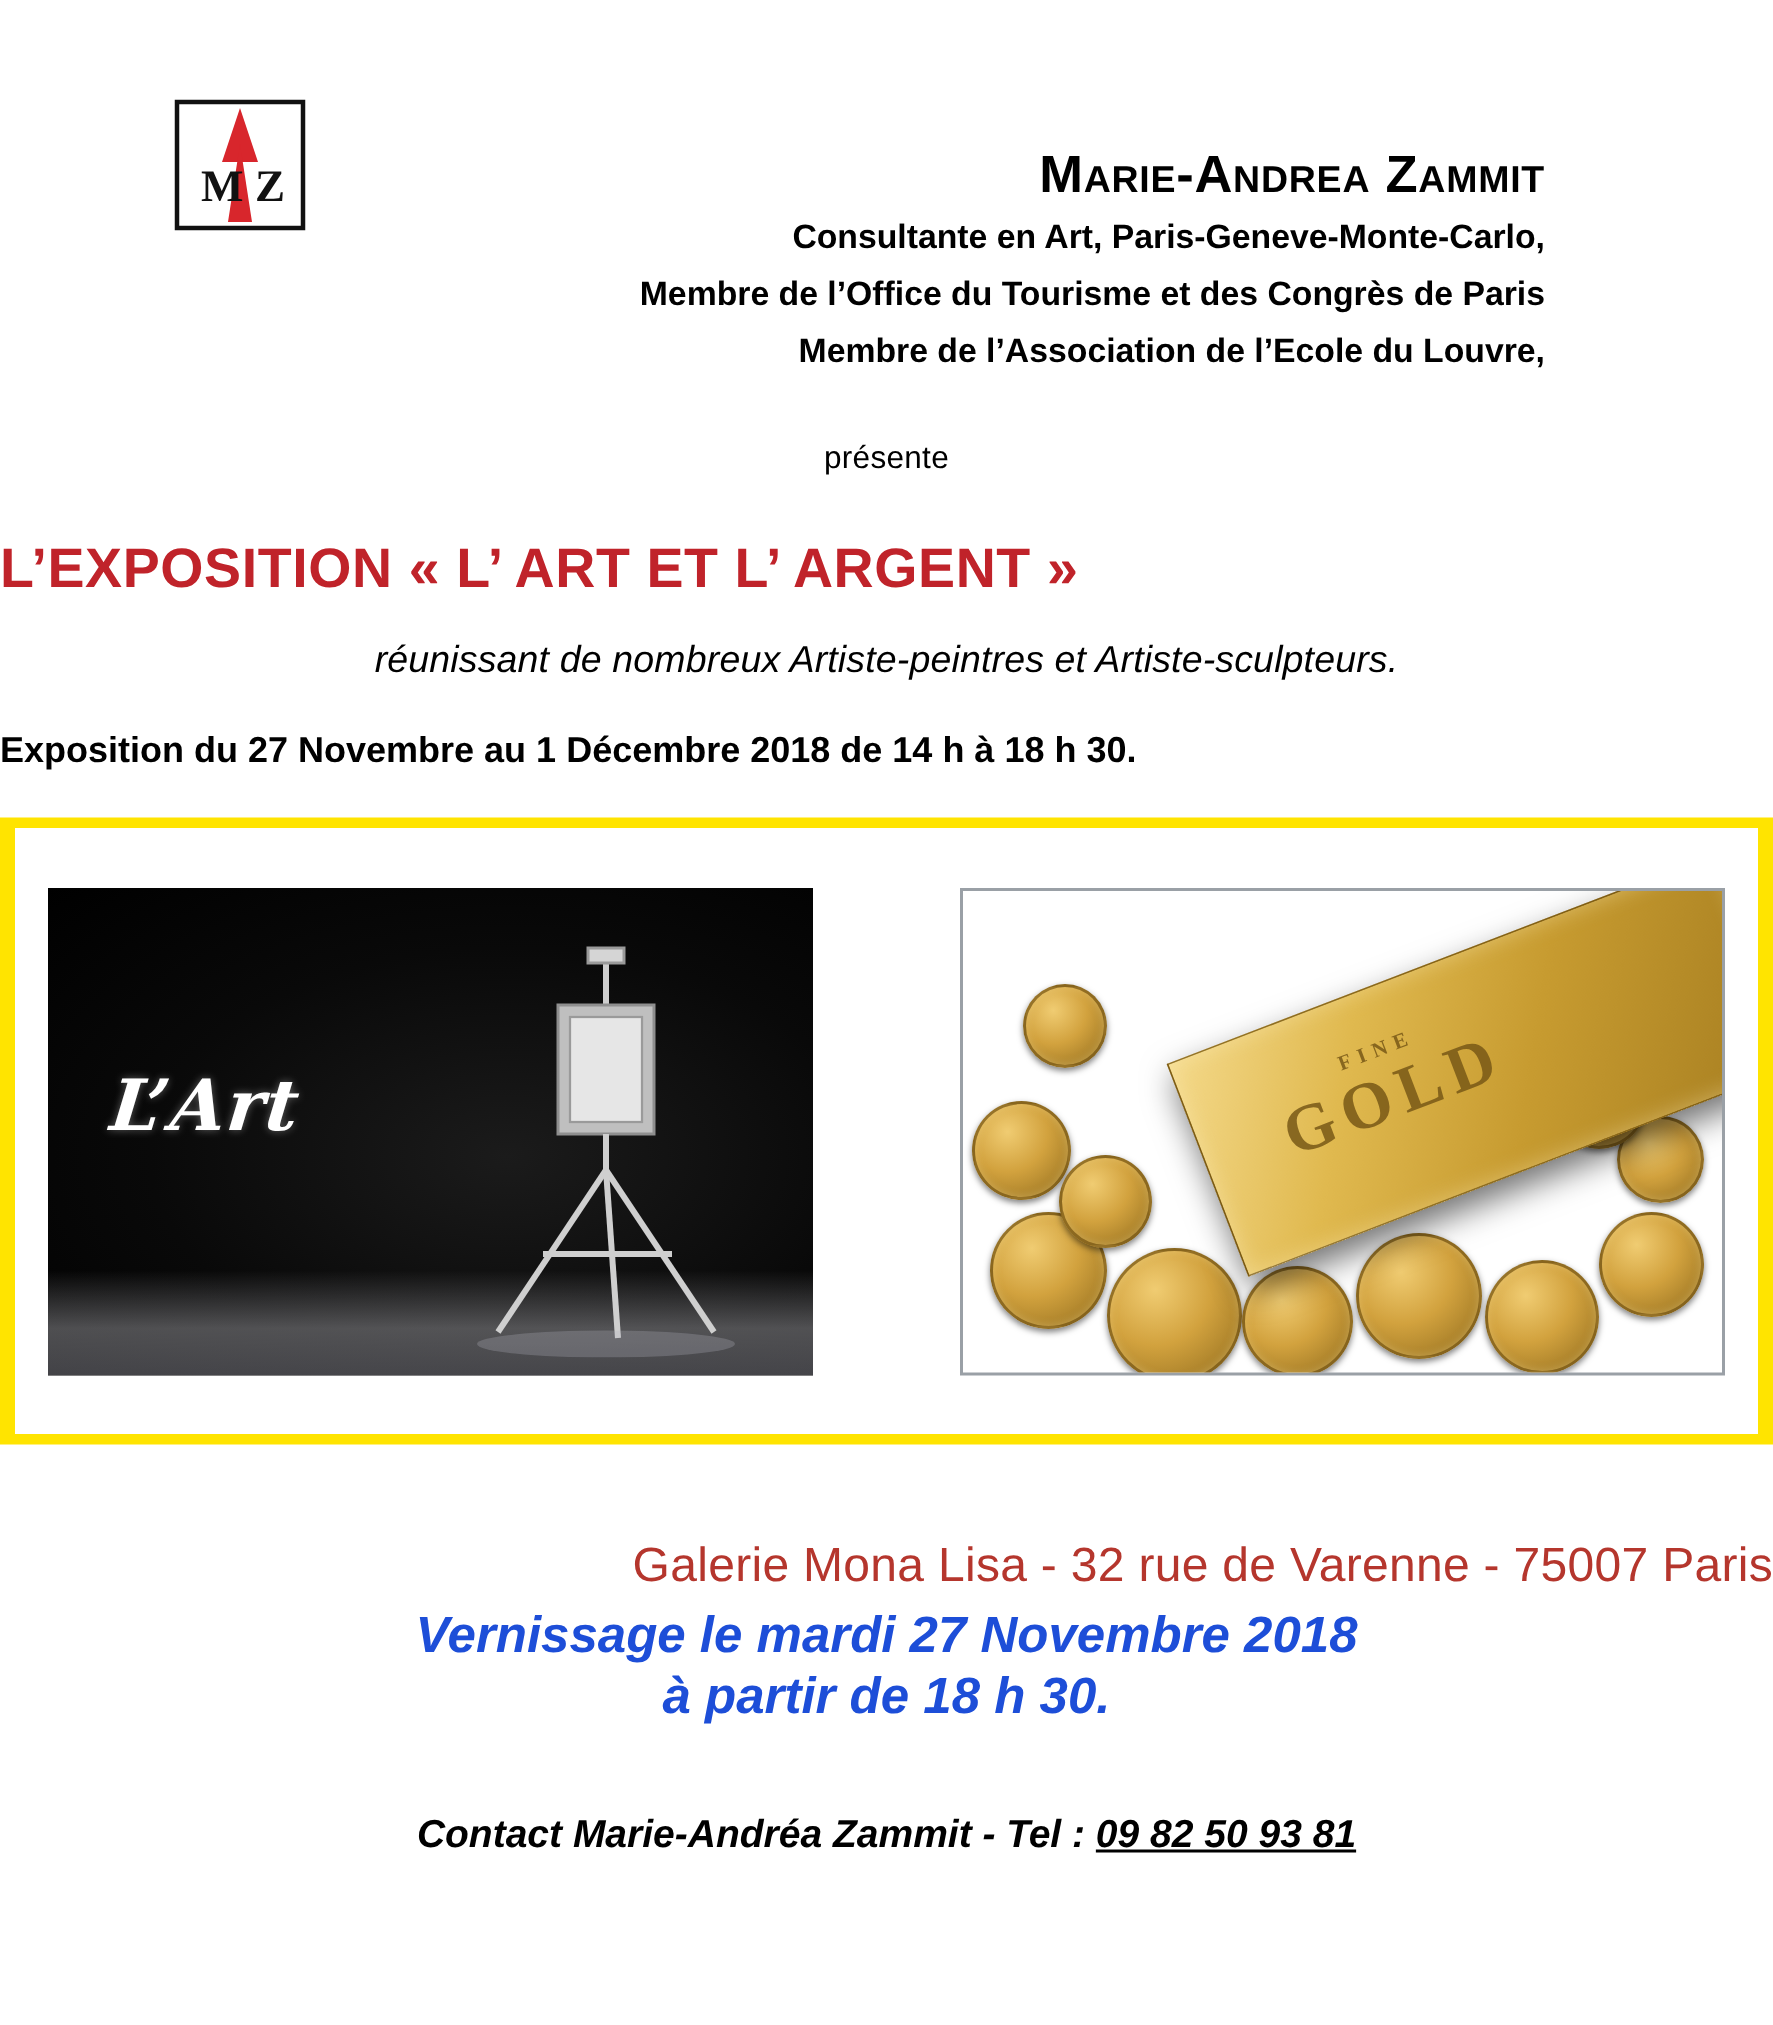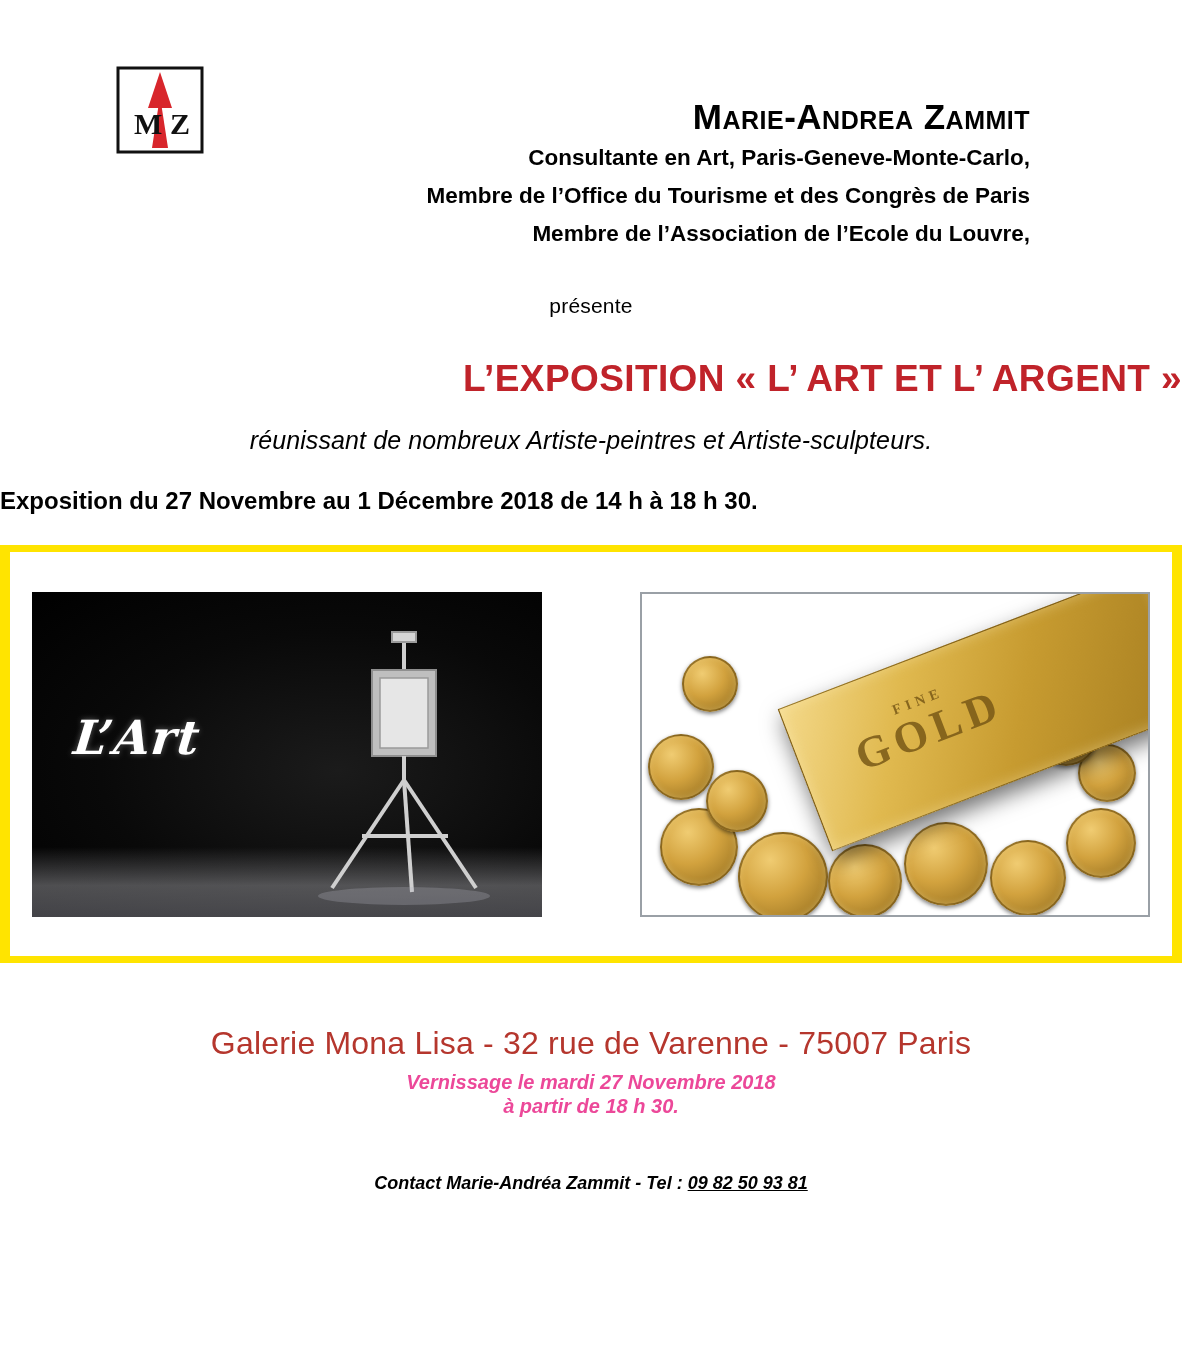--- a/index.html
+++ b/index.html
@@ -69,21 +69,21 @@
   }
 
   
   .presente {
     text-align: center;
     font-size: 21px;
     margin-top: 4px;
     letter-spacing: 0.2px;
   }
   .expo-title {
-    text-align: right;
+    text-align: left;
     color: #c0232a;
     font-size: 37px;
     font-weight: bold;
     margin-top: 40px;
     letter-spacing: 0.4px;
   }
   .expo-sub {
     text-align: center;
     font-style: italic;
     font-size: 25px;
@@ -203,33 +203,34 @@
 
   
   .footer {
     text-align: center;
     margin-top: 62px;
   }
   .gallery {
     color: #b5362d;
     font-size: 32px;
     letter-spacing: 0.2px;
+    text-align: right;
   }
   .vernissage {
-    color: #ec4899;
-    font-size: 20px;
+    color: #1d4ed8;
+    font-size: 34px;
     font-weight: bold;
     font-style: italic;
     margin-top: 8px;
     line-height: 1.22;
   }
   .vernissage .l2 { display: block; }
   .contact {
     margin-top: 54px;
-    font-size: 18px;
+    font-size: 26px;
     font-weight: bold;
     font-style: italic;
   }
   .contact .phone {
     text-decoration: underline;
     font-style: italic;
   }
   .bottom-strip {
     position: absolute;
     left: 0;

